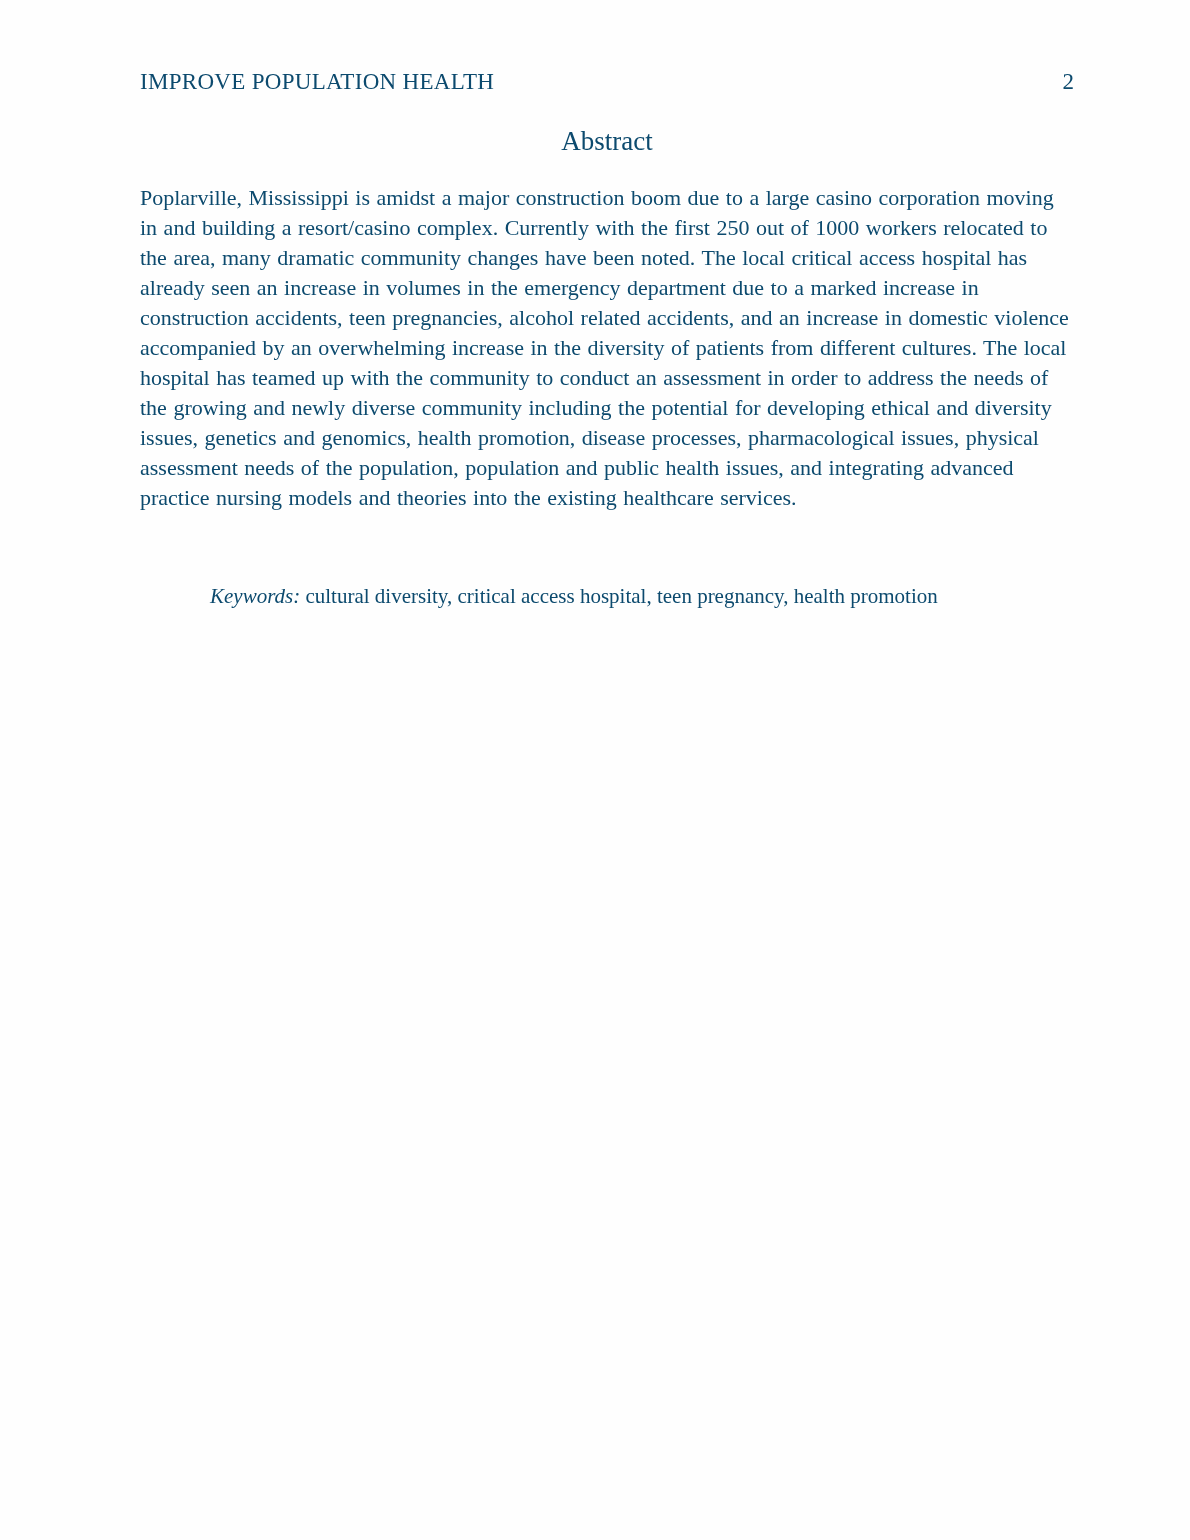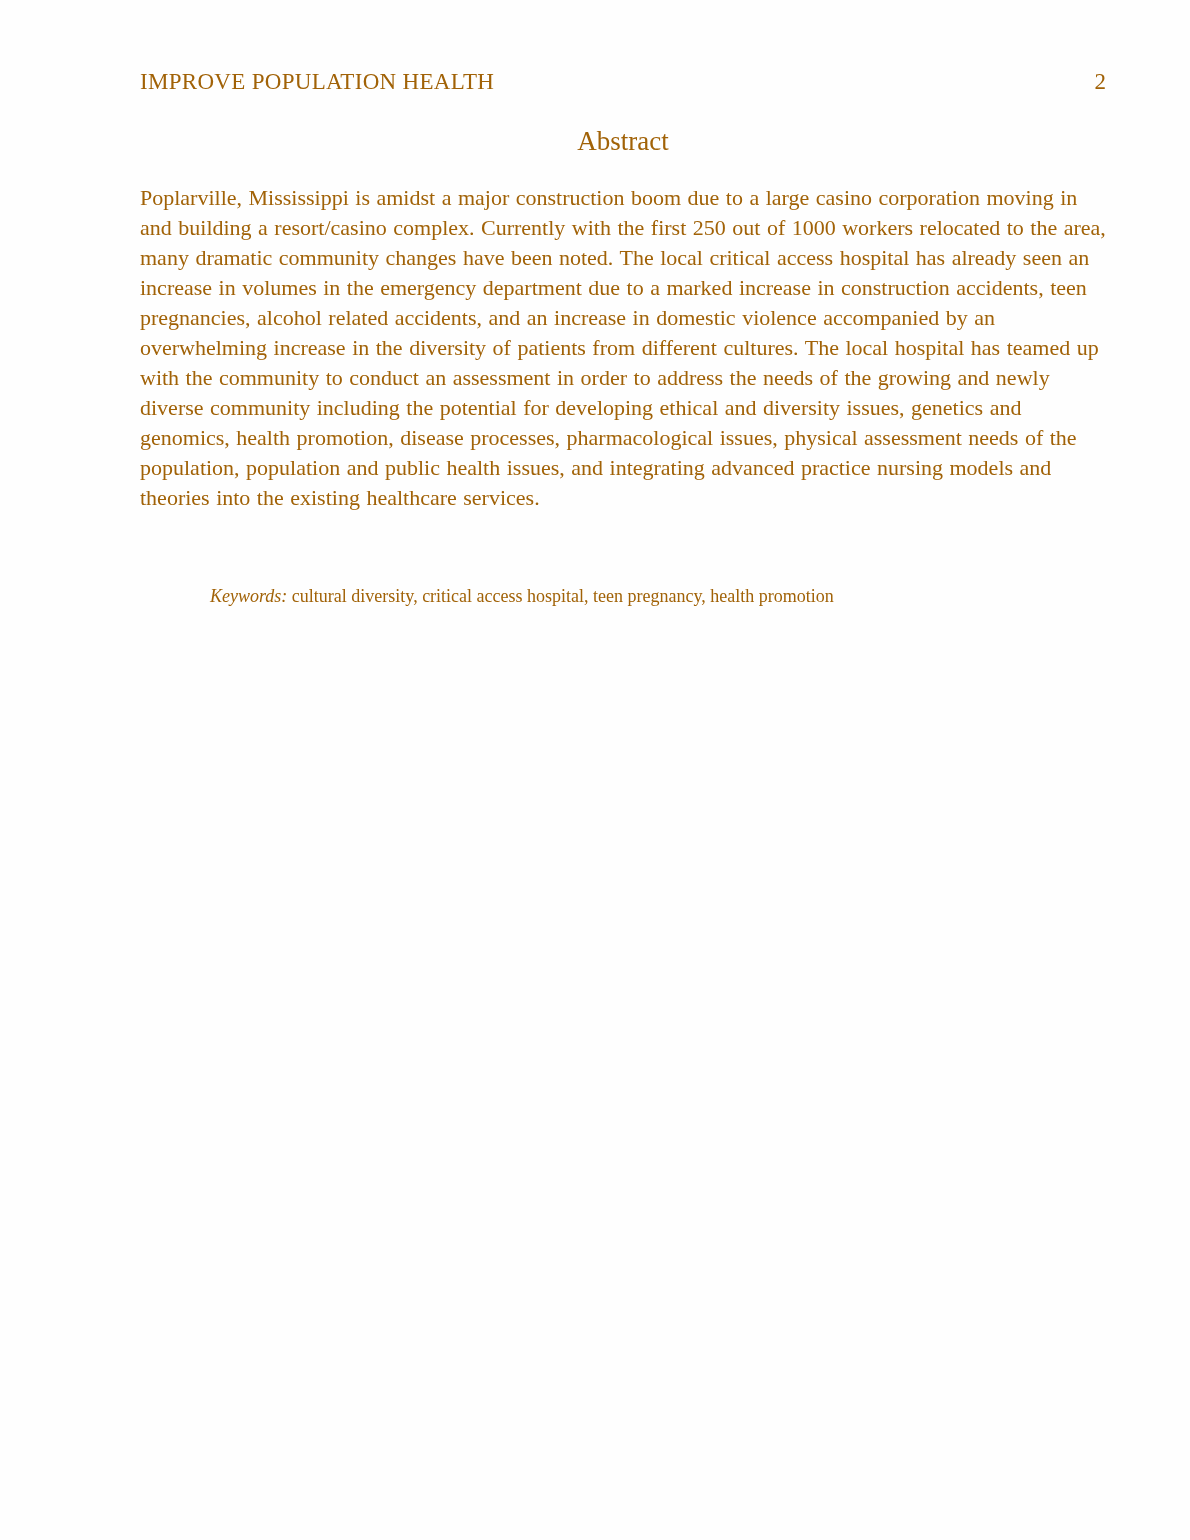--- a/index.html
+++ b/index.html
@@ -6,23 +6,23 @@
     margin: 0;
     padding: 0;
     background: #ffffff;
   }
   .page {
     position: relative;
     width: 1190px;
     height: 1540px;
     background: #fefefe;
     font-family: "Liberation Serif", "DejaVu Serif", serif;
-    color: #a16207;
+    color: #0c4a6e;
     box-sizing: border-box;
-    padding: 68px 84px 0 140px;
+    padding: 68px 116px 0 140px;
     overflow: hidden;
   }
   .page-header {
     display: flex;
     justify-content: space-between;
     align-items: baseline;
     font-size: 23px;
     line-height: 1.2;
     margin-bottom: 30px;
   }
@@ -36,21 +36,21 @@
     margin: 0 0 26px 0;
   }
   .abstract-body {
     font-size: 22px;
     line-height: 30px;
     margin: 0;
     text-align: left;
     word-spacing: 1px;
   }
   .keywords-line {
-    font-size: 18px;
+    font-size: 21px;
     line-height: 54px;
     margin: 56px 0 0 0;
     padding-left: 70px;
   }
   .keywords-label {
     font-style: italic;
   }
   .keywords-text {
     font-style: normal;
   }

